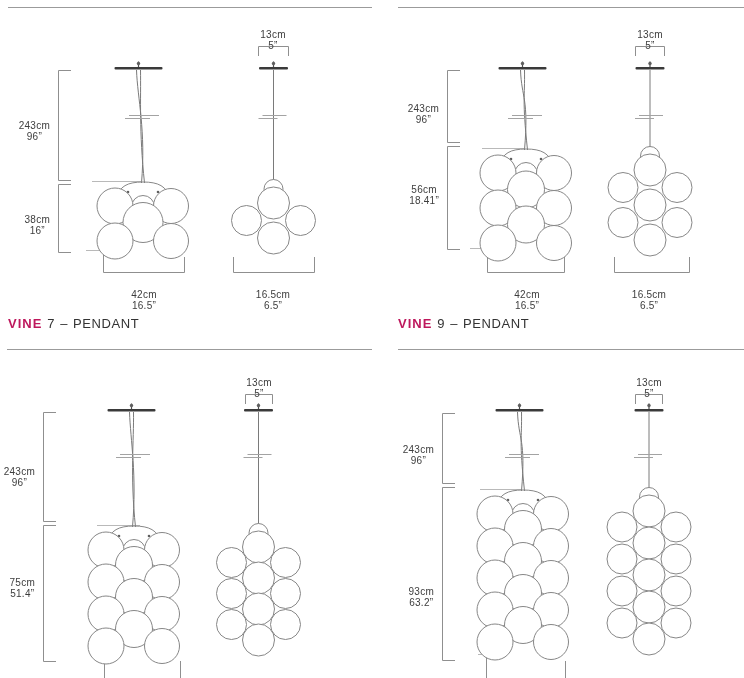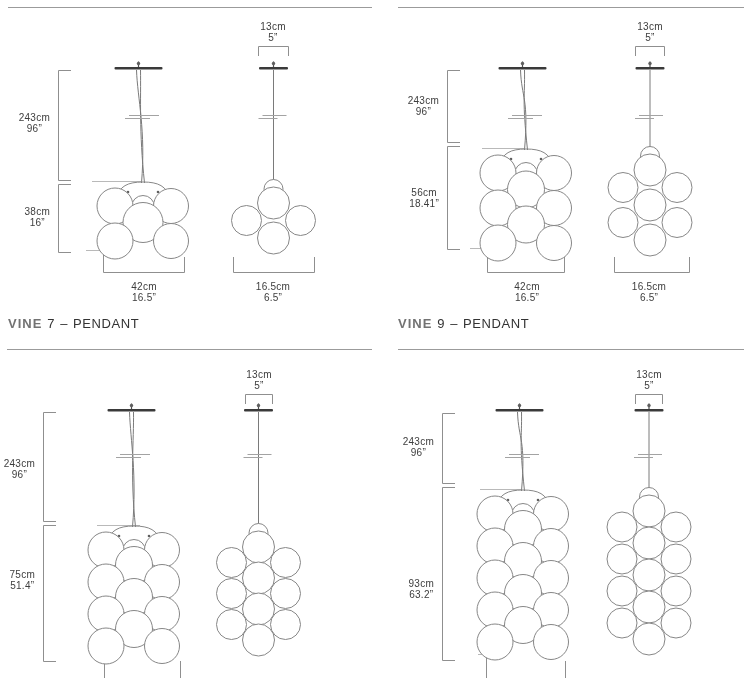--- a/index.html
+++ b/index.html
@@ -2,26 +2,26 @@
 <html><head>
 <meta charset="utf-8">
 <style>
   html,body{margin:0;padding:0;background:#fff;}
   body{width:744px;height:678px;overflow:hidden;font-family:"Liberation Sans",sans-serif;}
   .sheet{position:relative;width:744px;height:678px;background:#fff;}
   .panel{position:absolute;width:372px;height:339px;}
   #p0{left:0;top:0}#p1{left:372px;top:0}#p2{left:0;top:339px}#p3{left:372px;top:339px}
   svg.draw{position:absolute;left:0;top:0;width:372px;height:339px;}
 
-  .dim{position:absolute;font-size:10px;line-height:11px;color:#3d3d3d;letter-spacing:.25px;white-space:nowrap;}
+  .dim{position:absolute;font-size:10px;line-height:11px;color:#3d3d3d;letter-spacing:.25px;white-space:nowrap;margin-top:8px;}
   .dim.r{text-align:center;}
   .dim.c{transform:translateX(-50%);text-align:center;}
 
   .title{position:absolute;font-size:13px;letter-spacing:.6px;color:#333;display:flex;gap:5px;align-items:baseline;}
-  .title .b{font-weight:700;color:#737373;letter-spacing:1px;}
+  .title .b{font-weight:700;color:#be185d;letter-spacing:1px;}
 
   
   .glb{fill:#fff;stroke:#878787;stroke-width:1;}
   .ln{fill:none;stroke:#878787;stroke-width:1;}
   .dm{fill:none;stroke:#8f8f8f;stroke-width:1;}
   .ext{stroke:#b9b9b9;stroke-width:1;}
   .sep{stroke:#9b9b9b;stroke-width:1;}
   .cab{fill:none;stroke:#7a7a7a;stroke-width:1;}
   .brk{stroke:#a3a3a3;stroke-width:1;}
   .dot{fill:#5f5f5f;}
@@ -144,21 +144,21 @@
         <circle cx="278" cy="240" r="16" class="glb"></circle>
       </svg>
     <div class="dim c" style="left:278px;top:21px">
       <div>13cm</div>
       <div>5”</div>
     </div>
     <div class="dim r" style="right:305px;top:95px">
       <div>243cm</div>
       <div>96”</div>
     </div>
-    <div class="dim r" style="right:305px;top:187px">
+    <div class="dim r" style="right:305px;top:176px">
       <div>56cm</div>
       <div>18.41”</div>
     </div>
     <div class="dim c" style="left:155px;top:281px">
       <div>42cm</div>
       <div>16.5”</div>
     </div>
     <div class="dim c" style="left:277px;top:281px">
       <div>16.5cm</div>
       <div>6.5”</div>

